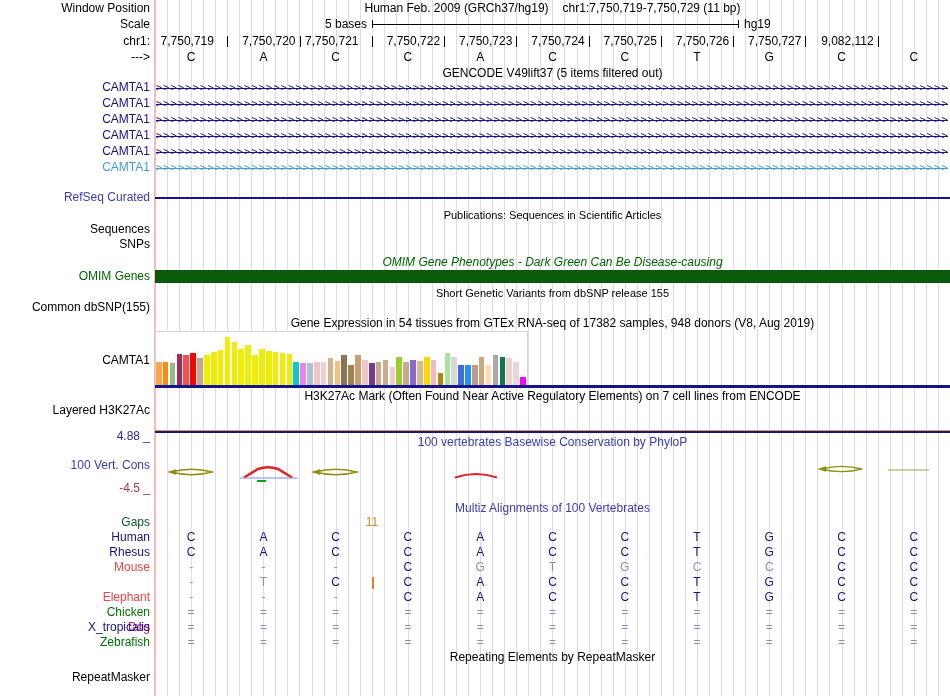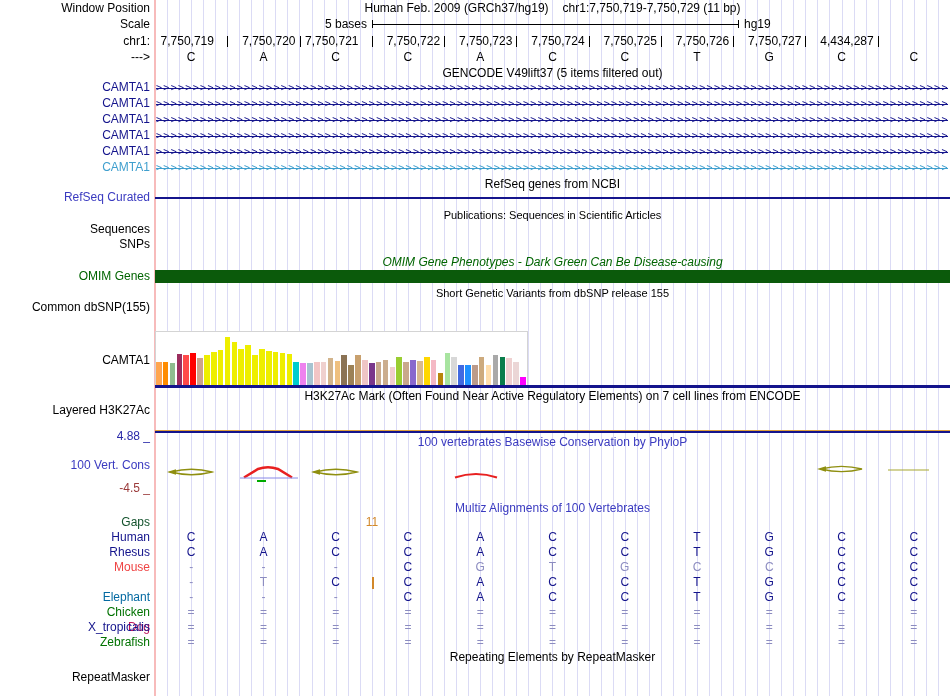--- a/index.html
+++ b/index.html
@@ -134,24 +134,24 @@
   <div class="ctr" style="top:2px;">
     <span>Human Feb. 2009 (GRCh37/hg19)</span><span style="margin-left:14px;">chr1:7,750,719-7,750,729 (11 bp)</span>
   </div>
   <div class="abs" style="left:155px;width:212px;top:18px;text-align:right;">5 bases</div>
   <div id="ruler">
       <div class="mid"></div>
     </div>
   <div class="abs" style="left:744px;top:18px;">hg19</div>
 
   <div class="ctr" style="top:67px;">GENCODE V49lift37 (5 items filtered out)</div>
-  <div class="ctr" style="top:178px;">RefSeq genes from NCBI</div>
   <div class="ctr small" style="top:209px;">Publications: Sequences in Scientific Articles</div>
   <div class="ctr" style="top:256px;color:#006400;font-style:italic;">OMIM Gene Phenotypes - Dark Green Can Be Disease-causing</div>
   <div class="ctr small" style="top:287px;">Short Genetic Variants from dbSNP release 155</div>
+  <div class="ctr" style="top:317px;">Gene Expression in 54 tissues from GTEx RNA-seq of 17382 samples, 948 donors (V8, Aug 2019)</div>
   <div class="ctr" style="top:390px;">H3K27Ac Mark (Often Found Near Active Regulatory Elements) on 7 cell lines from ENCODE</div>
   <div class="ctr" style="top:436px;color:#3A3AC0;">100 vertebrates Basewise Conservation by PhyloP</div>
   <div class="ctr" style="top:502px;color:#3A3AC0;">Multiz Alignments of 100 Vertebrates</div>
   <div class="ctr" style="top:651px;">Repeating Elements by RepeatMasker</div>
 
   <div id="dyn">
       <div class="abs" style="left: 151.27px; width: 72px; top: 35px; text-align: center;">7,750,719</div>
       <div class="abs" style="left: 227.27px; top: 36px; width: 1px; height: 11px; background: rgb(0, 0, 0);"></div>
       <div class="abs" style="left: 223.54px; width: 72px; top: 35px; text-align: right;">7,750,720</div>
       <div class="abs" style="left: 299.54px; top: 36px; width: 1px; height: 11px; background: rgb(0, 0, 0);"></div>
@@ -162,21 +162,21 @@
       <div class="abs" style="left: 440.35px; width: 72px; top: 35px; text-align: right;">7,750,723</div>
       <div class="abs" style="left: 516.35px; top: 36px; width: 1px; height: 11px; background: rgb(0, 0, 0);"></div>
       <div class="abs" style="left: 512.62px; width: 72px; top: 35px; text-align: right;">7,750,724</div>
       <div class="abs" style="left: 588.62px; top: 36px; width: 1px; height: 11px; background: rgb(0, 0, 0);"></div>
       <div class="abs" style="left: 584.89px; width: 72px; top: 35px; text-align: right;">7,750,725</div>
       <div class="abs" style="left: 660.89px; top: 36px; width: 1px; height: 11px; background: rgb(0, 0, 0);"></div>
       <div class="abs" style="left: 657.16px; width: 72px; top: 35px; text-align: right;">7,750,726</div>
       <div class="abs" style="left: 733.16px; top: 36px; width: 1px; height: 11px; background: rgb(0, 0, 0);"></div>
       <div class="abs" style="left: 729.43px; width: 72px; top: 35px; text-align: right;">7,750,727</div>
       <div class="abs" style="left: 805.43px; top: 36px; width: 1px; height: 11px; background: rgb(0, 0, 0);"></div>
-      <div class="abs" style="left: 801.7px; width: 72px; top: 35px; text-align: right;">4,434,287</div>
+      <div class="abs" style="left: 801.7px; width: 72px; top: 35px; text-align: right;">9,082,112</div>
       <div class="abs" style="left: 877.7px; top: 36px; width: 1px; height: 11px; background: rgb(0, 0, 0);"></div>
       <div class="abs" style="left: 181.135px; width: 20px; top: 51px; text-align: center;">C</div>
       <div class="abs" style="left: 253.405px; width: 20px; top: 51px; text-align: center;">A</div>
       <div class="abs" style="left: 325.675px; width: 20px; top: 51px; text-align: center;">C</div>
       <div class="abs" style="left: 397.945px; width: 20px; top: 51px; text-align: center;">C</div>
       <div class="abs" style="left: 470.215px; width: 20px; top: 51px; text-align: center;">A</div>
       <div class="abs" style="left: 542.485px; width: 20px; top: 51px; text-align: center;">C</div>
       <div class="abs" style="left: 614.755px; width: 20px; top: 51px; text-align: center;">C</div>
       <div class="abs" style="left: 687.025px; width: 20px; top: 51px; text-align: center;">T</div>
       <div class="abs" style="left: 759.295px; width: 20px; top: 51px; text-align: center;">G</div>
@@ -291,21 +291,21 @@
       <div class="abs" style="left: 325.675px; width: 20px; top: 576px; text-align: center; color: rgb(20, 20, 140);">C</div>
       <div class="abs" style="left: 397.945px; width: 20px; top: 576px; text-align: center; color: rgb(20, 20, 140);">C</div>
       <div class="abs" style="left: 470.215px; width: 20px; top: 576px; text-align: center; color: rgb(20, 20, 140);">A</div>
       <div class="abs" style="left: 542.485px; width: 20px; top: 576px; text-align: center; color: rgb(20, 20, 140);">C</div>
       <div class="abs" style="left: 614.755px; width: 20px; top: 576px; text-align: center; color: rgb(20, 20, 140);">C</div>
       <div class="abs" style="left: 687.025px; width: 20px; top: 576px; text-align: center; color: rgb(20, 20, 140);">T</div>
       <div class="abs" style="left: 759.295px; width: 20px; top: 576px; text-align: center; color: rgb(20, 20, 140);">G</div>
       <div class="abs" style="left: 831.565px; width: 20px; top: 576px; text-align: center; color: rgb(20, 20, 140);">C</div>
       <div class="abs" style="left: 903.835px; width: 20px; top: 576px; text-align: center; color: rgb(20, 20, 140);">C</div>
       <div class="abs" style="left: 371.81px; top: 577px; width: 2px; height: 12px; background: rgb(210, 136, 42);"></div>
-      <div class="abs" style="left: 0px; width: 150px; top: 591px; text-align: right; color: #0369a1;">Elephant</div>
+      <div class="abs" style="left: 0px; width: 150px; top: 591px; text-align: right; color: #ef4444;">Elephant</div>
       <div class="abs" style="left: 181.135px; width: 20px; top: 591px; text-align: center; color: rgb(140, 140, 192);">-</div>
       <div class="abs" style="left: 253.405px; width: 20px; top: 591px; text-align: center; color: rgb(140, 140, 192);">-</div>
       <div class="abs" style="left: 325.675px; width: 20px; top: 591px; text-align: center; color: rgb(140, 140, 192);">-</div>
       <div class="abs" style="left: 397.945px; width: 20px; top: 591px; text-align: center; color: rgb(20, 20, 140);">C</div>
       <div class="abs" style="left: 470.215px; width: 20px; top: 591px; text-align: center; color: rgb(20, 20, 140);">A</div>
       <div class="abs" style="left: 542.485px; width: 20px; top: 591px; text-align: center; color: rgb(20, 20, 140);">C</div>
       <div class="abs" style="left: 614.755px; width: 20px; top: 591px; text-align: center; color: rgb(20, 20, 140);">C</div>
       <div class="abs" style="left: 687.025px; width: 20px; top: 591px; text-align: center; color: rgb(20, 20, 140);">T</div>
       <div class="abs" style="left: 759.295px; width: 20px; top: 591px; text-align: center; color: rgb(20, 20, 140);">G</div>
       <div class="abs" style="left: 831.565px; width: 20px; top: 591px; text-align: center; color: rgb(20, 20, 140);">C</div>

